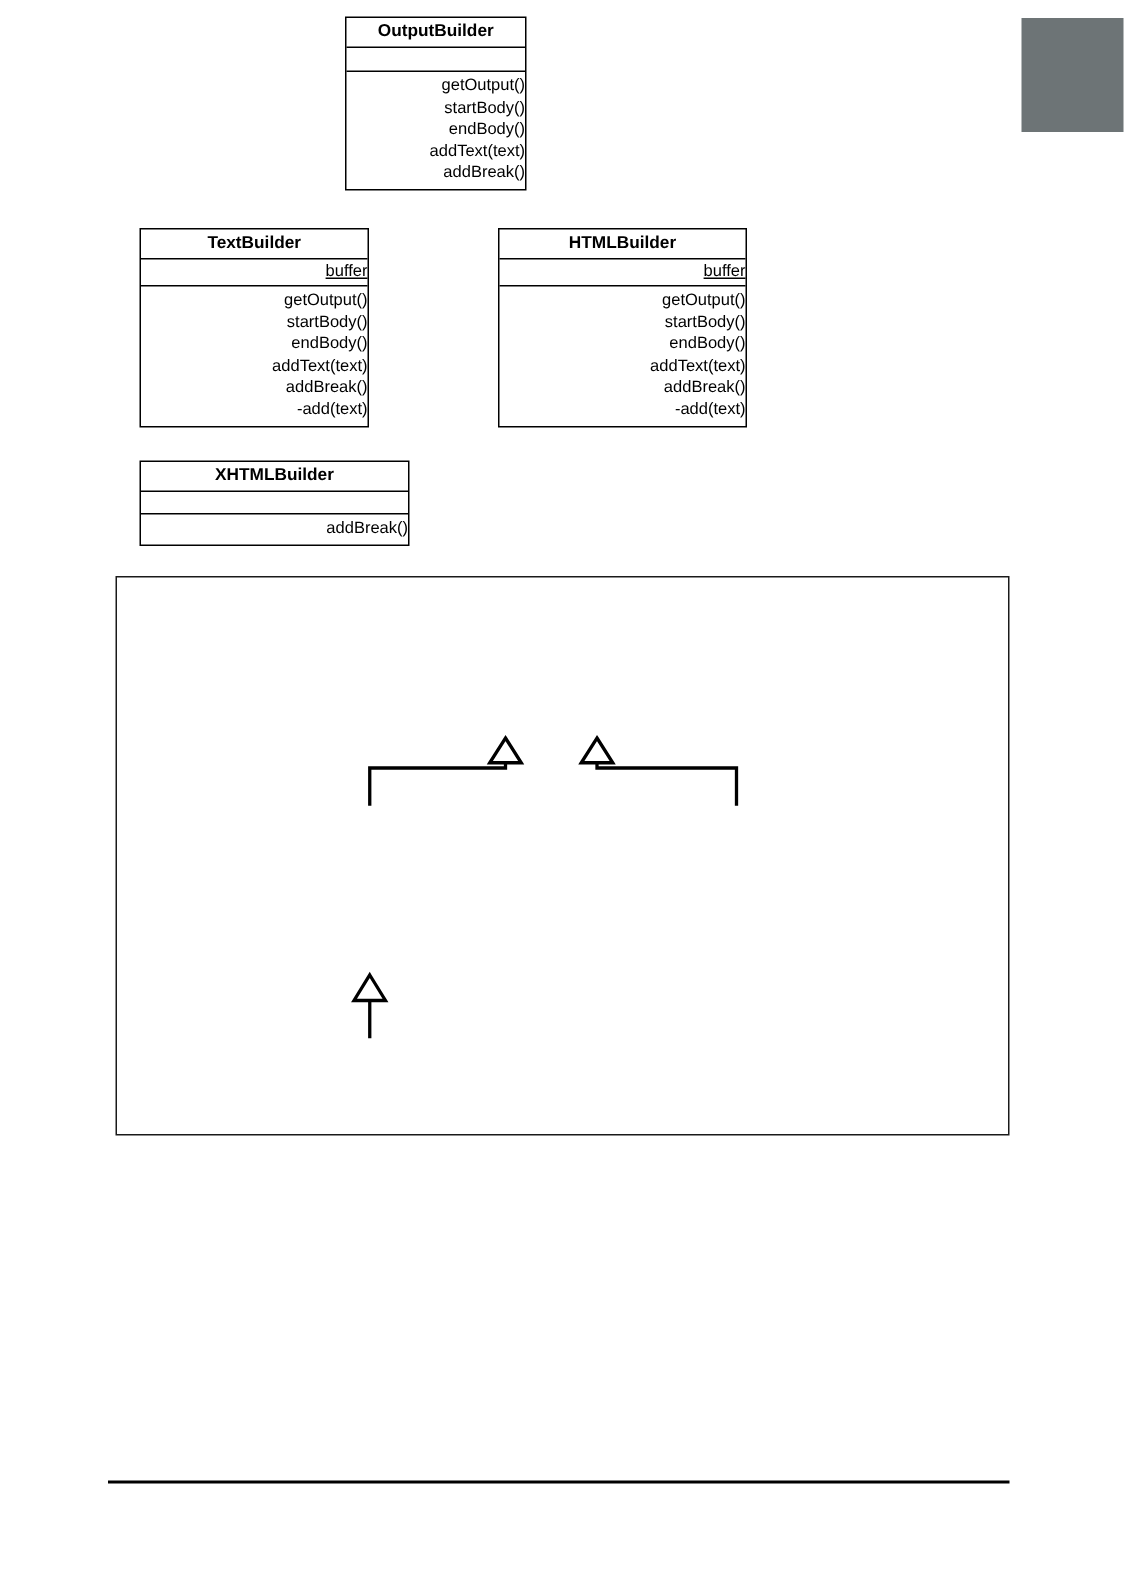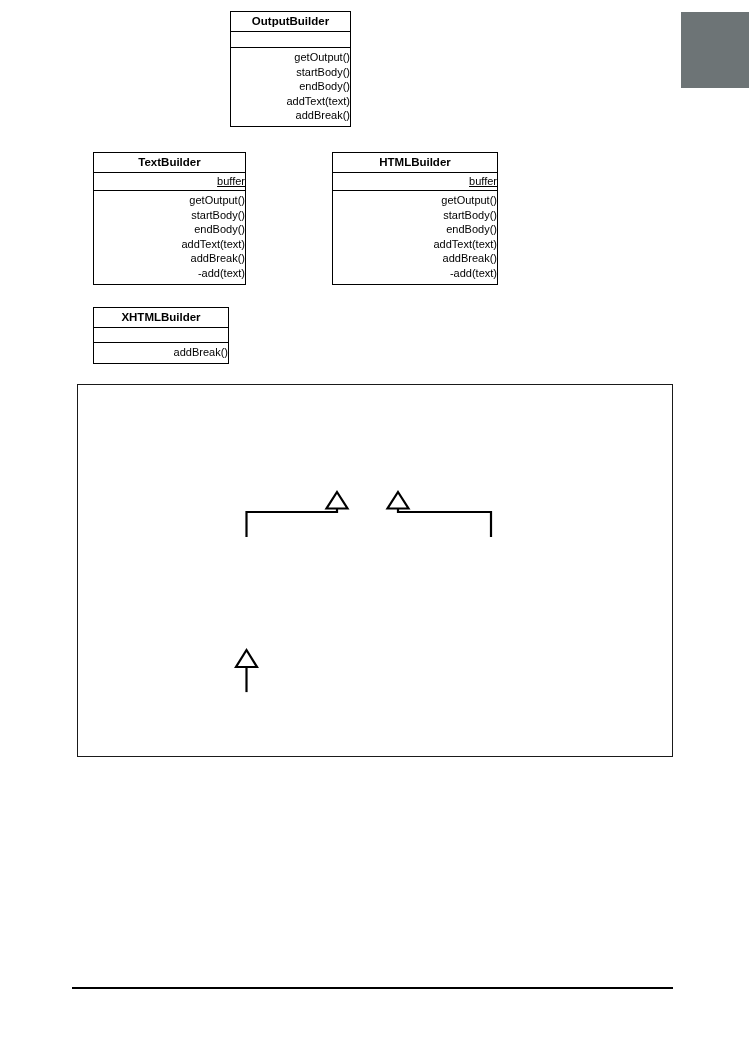--- a/index.html
+++ b/index.html
@@ -94,21 +94,21 @@
   .uml-attrs div,
   .uml-ops div {
     white-space: nowrap;
     text-align: right;
   }
 
   
   #class-outputbuilder { left: 230px; top: 11px;  width: 121px; }
   #class-htmlbuilder   { left: 93px;  top: 152px; width: 153px; }
   #class-textbuilder   { left: 332px; top: 152px; width: 166px; }
-  #class-xhtmlbuilder  { left: 93px;  top: 307px; width: 136px; }
+  #class-xhtmlbuilder  { left: 93px;  top: 307px; width: 180px; }
 
   #class-outputbuilder .uml-attrs { min-height: 16px; }
   #class-xhtmlbuilder .uml-attrs  { min-height: 15px; }
 </style>
 </head>
 <body>
 
 <div id="page-canvas">
 
   <div class="corner-tab"></div>

